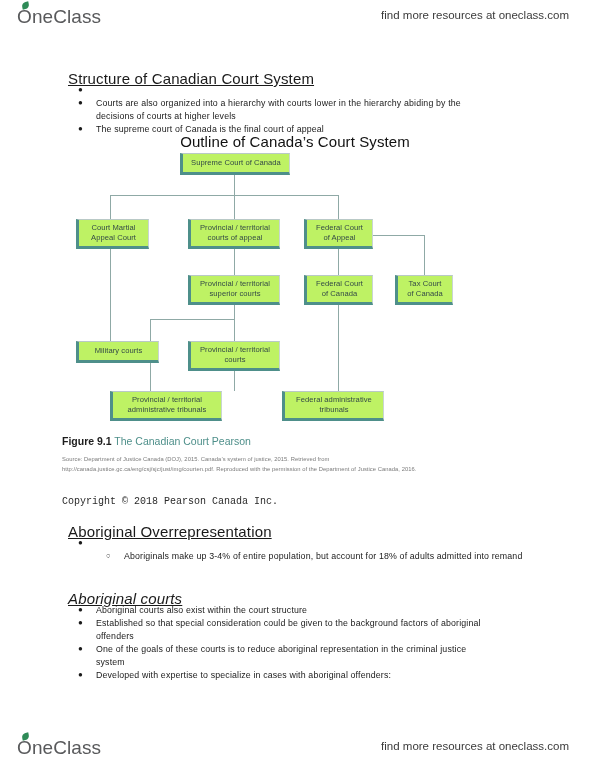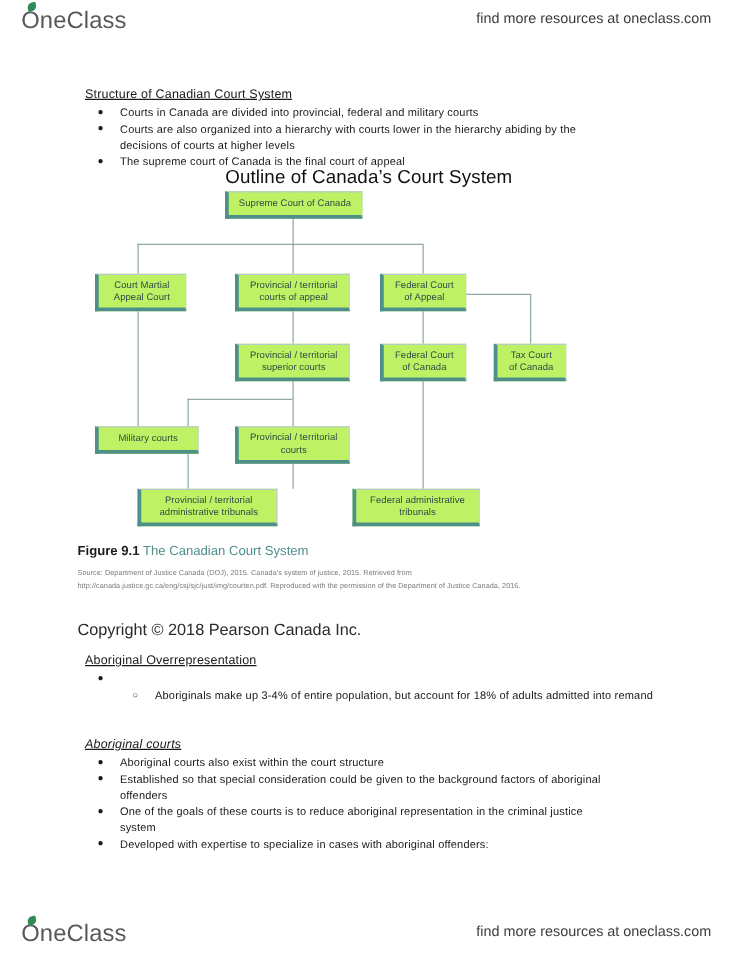--- a/index.html
+++ b/index.html
@@ -42,21 +42,21 @@
     position: absolute; right: 26px; top: 5px;
     font-size: 11.5px; color: #3b3b3b;
     white-space: nowrap;
   }
 
   
   .page { position: absolute; left: 0; top: 0; width: 595px; height: 770px; border-radius: 27px; }
 
   .section-head {
     position: absolute;
-    font-size: 10px; font-weight: 400; color: #1a1a1a;
+    font-size: 15px; font-weight: 400; color: #1a1a1a;
     text-decoration: underline;
     white-space: nowrap;
     letter-spacing: .15px;
   }
   .bullet-line {
     position: absolute;
     font-size: 8.8px; color: #1a1a1a;
     letter-spacing: .15px;
     line-height: 12.5px;
   }
@@ -100,22 +100,22 @@
   }
   .fig-caption .fig-num { font-weight: bold; color: #1d1d1d; }
   .fig-caption .fig-title { color: #4e8f8a; font-weight: 400; }
   .fig-source {
     position: absolute; left: 62px; top: 455px; width: 400px;
     font-size: 5.8px; color: #7a7a7a; line-height: 9.5px;
     letter-spacing: .05px;
   }
   .copyright {
     position: absolute; left: 62px; top: 496px;
-    font-size: 13px; color: #2a2a2a;
-    font-family: Liberation Sans, sans-serif;
+    font-size: 10px; color: #2a2a2a;
+    font-family: Liberation Mono, monospace;
   }
 </style>
 </head>
 <body>
 
 <div class="page">
 
   <div class="brand-bar top">
     <div class="logo">
       <span class="o-wrap">
@@ -123,21 +123,20 @@
         <span>OneClass</span>
       </span>
     </div>
     <div class="tagline">find more resources at oneclass.com</div>
   </div>
 
   <div class="section-head" style="left:68px; top:70px;">Structure of Canadian Court System</div>
 
   <div class="bullet-line" style="left:96px; top:84px; width:420px;">
     <span class="bullet">●</span>
-    <span>Courts in Canada are divided into provincial, federal and military courts</span>
   </div>
   <div class="bullet-line" style="left:96px; top:97px; width:405px;">
     <span class="bullet">●</span>
     <span>Courts are also organized into a hierarchy with courts lower in the hierarchy abiding by the decisions of courts at higher levels</span>
   </div>
   <div class="bullet-line" style="left:96px; top:123px; width:420px;">
     <span class="bullet">●</span>
     <span>The supreme court of Canada is the final court of appeal</span>
   </div>
 
@@ -177,21 +176,21 @@
 
     <div class="node" style="left:16px;  top:208px; width:83px; height:22px;">Military courts</div>
     <div class="node" style="left:128px; top:208px; width:92px; height:30px;">Provincial / territorial<br>courts</div>
 
     <div class="node" style="left:50px;  top:258px; width:112px; height:30px;">Provincial / territorial<br>administrative tribunals</div>
     <div class="node" style="left:222px; top:258px; width:102px; height:30px;">Federal administrative<br>tribunals</div>
   </div>
 
   <div class="fig-caption">
     <span class="fig-num">Figure 9.1</span>
-    <span class="fig-title">The Canadian Court System</span>
+    <span class="fig-title">The Canadian Court Pearson</span>
   </div>
   <div class="fig-source">Source: Department of Justice Canada (DOJ), 2015. Canada’s system of justice, 2015. Retrieved from http://canada.justice.gc.ca/eng/csj/sjc/just/img/courten.pdf. Reproduced with the permission of the Department of Justice Canada, 2016.</div>
 
   <div class="copyright">Copyright © 2018 Pearson Canada Inc.</div>
 
   <div class="section-head" style="left:68px; top:523px;">Aboriginal Overrepresentation</div>
 
   <div class="bullet-line" style="left:96px; top:537px; width:420px;">
     <span class="bullet">●</span>
   </div>

